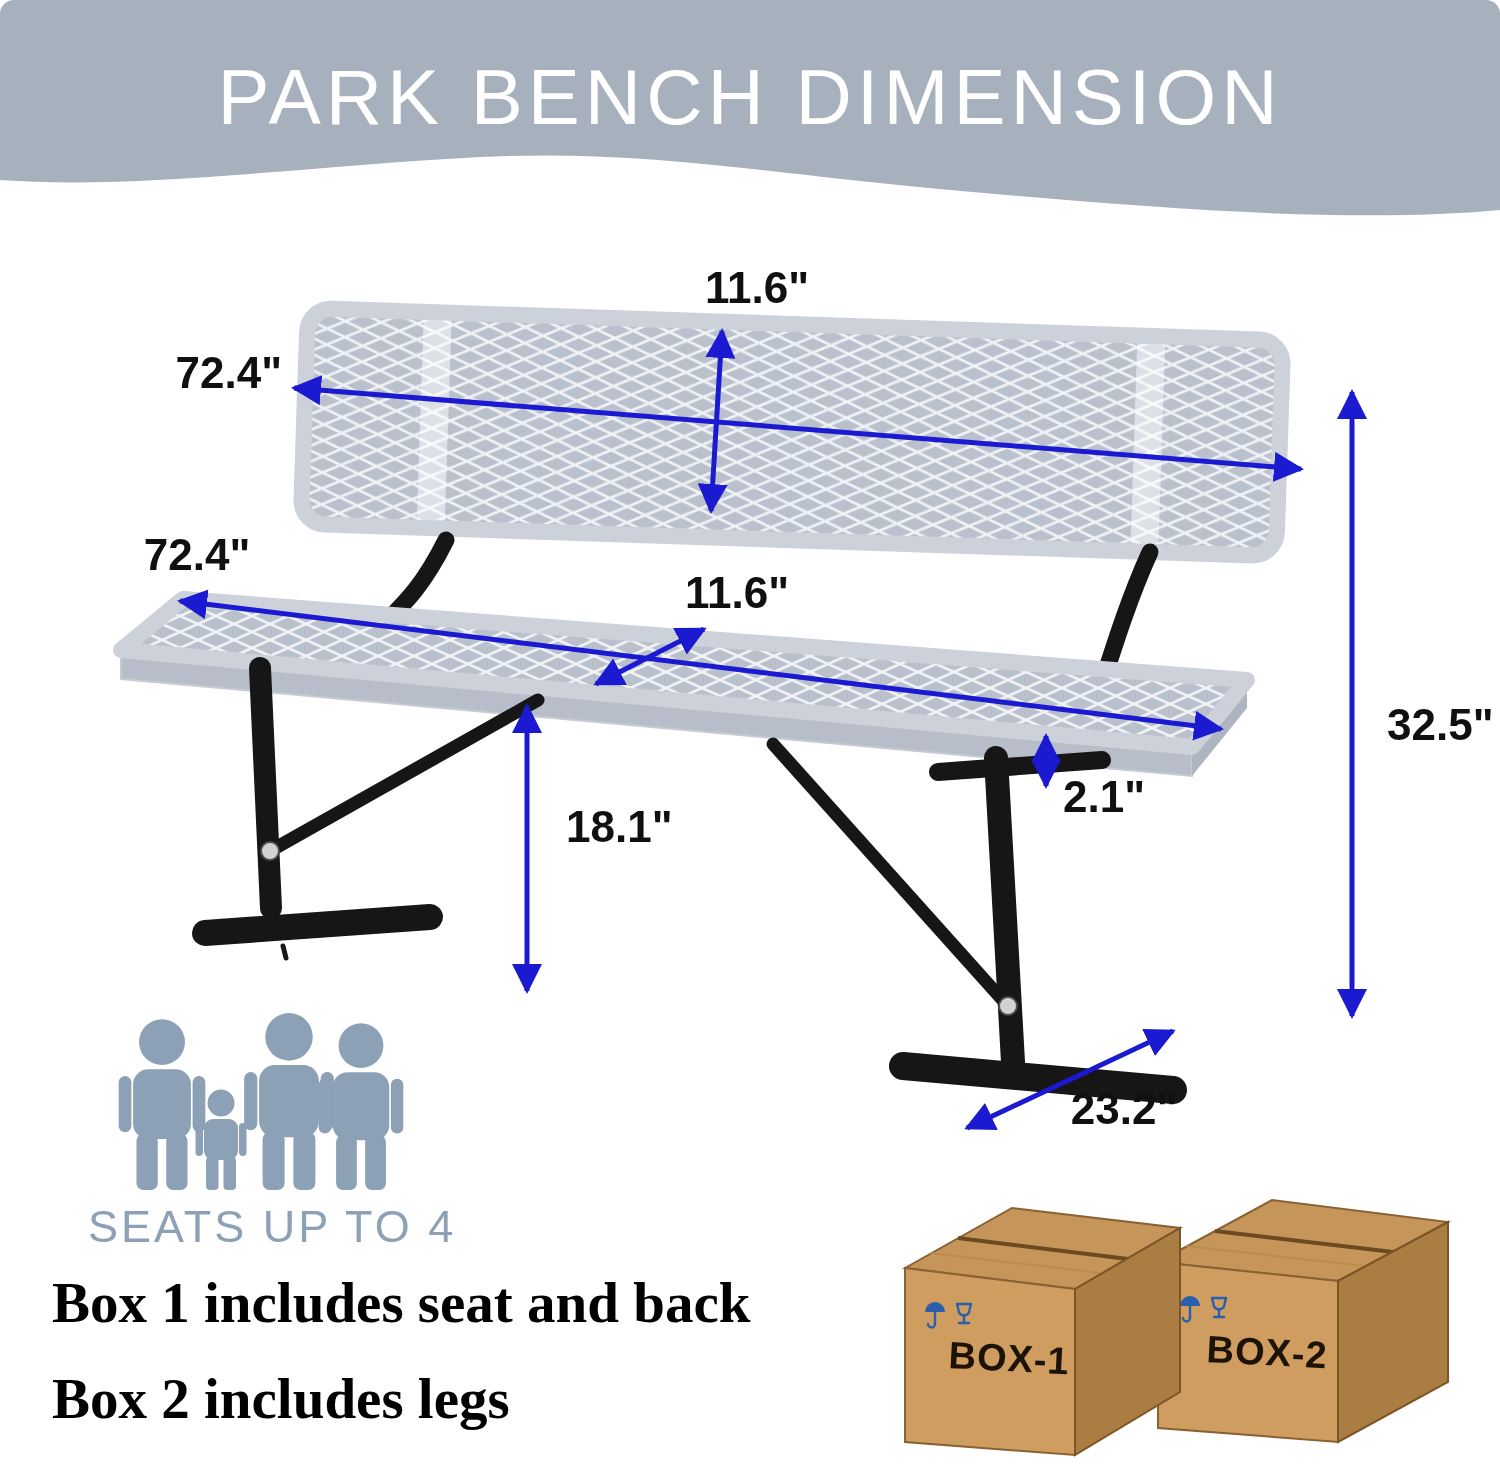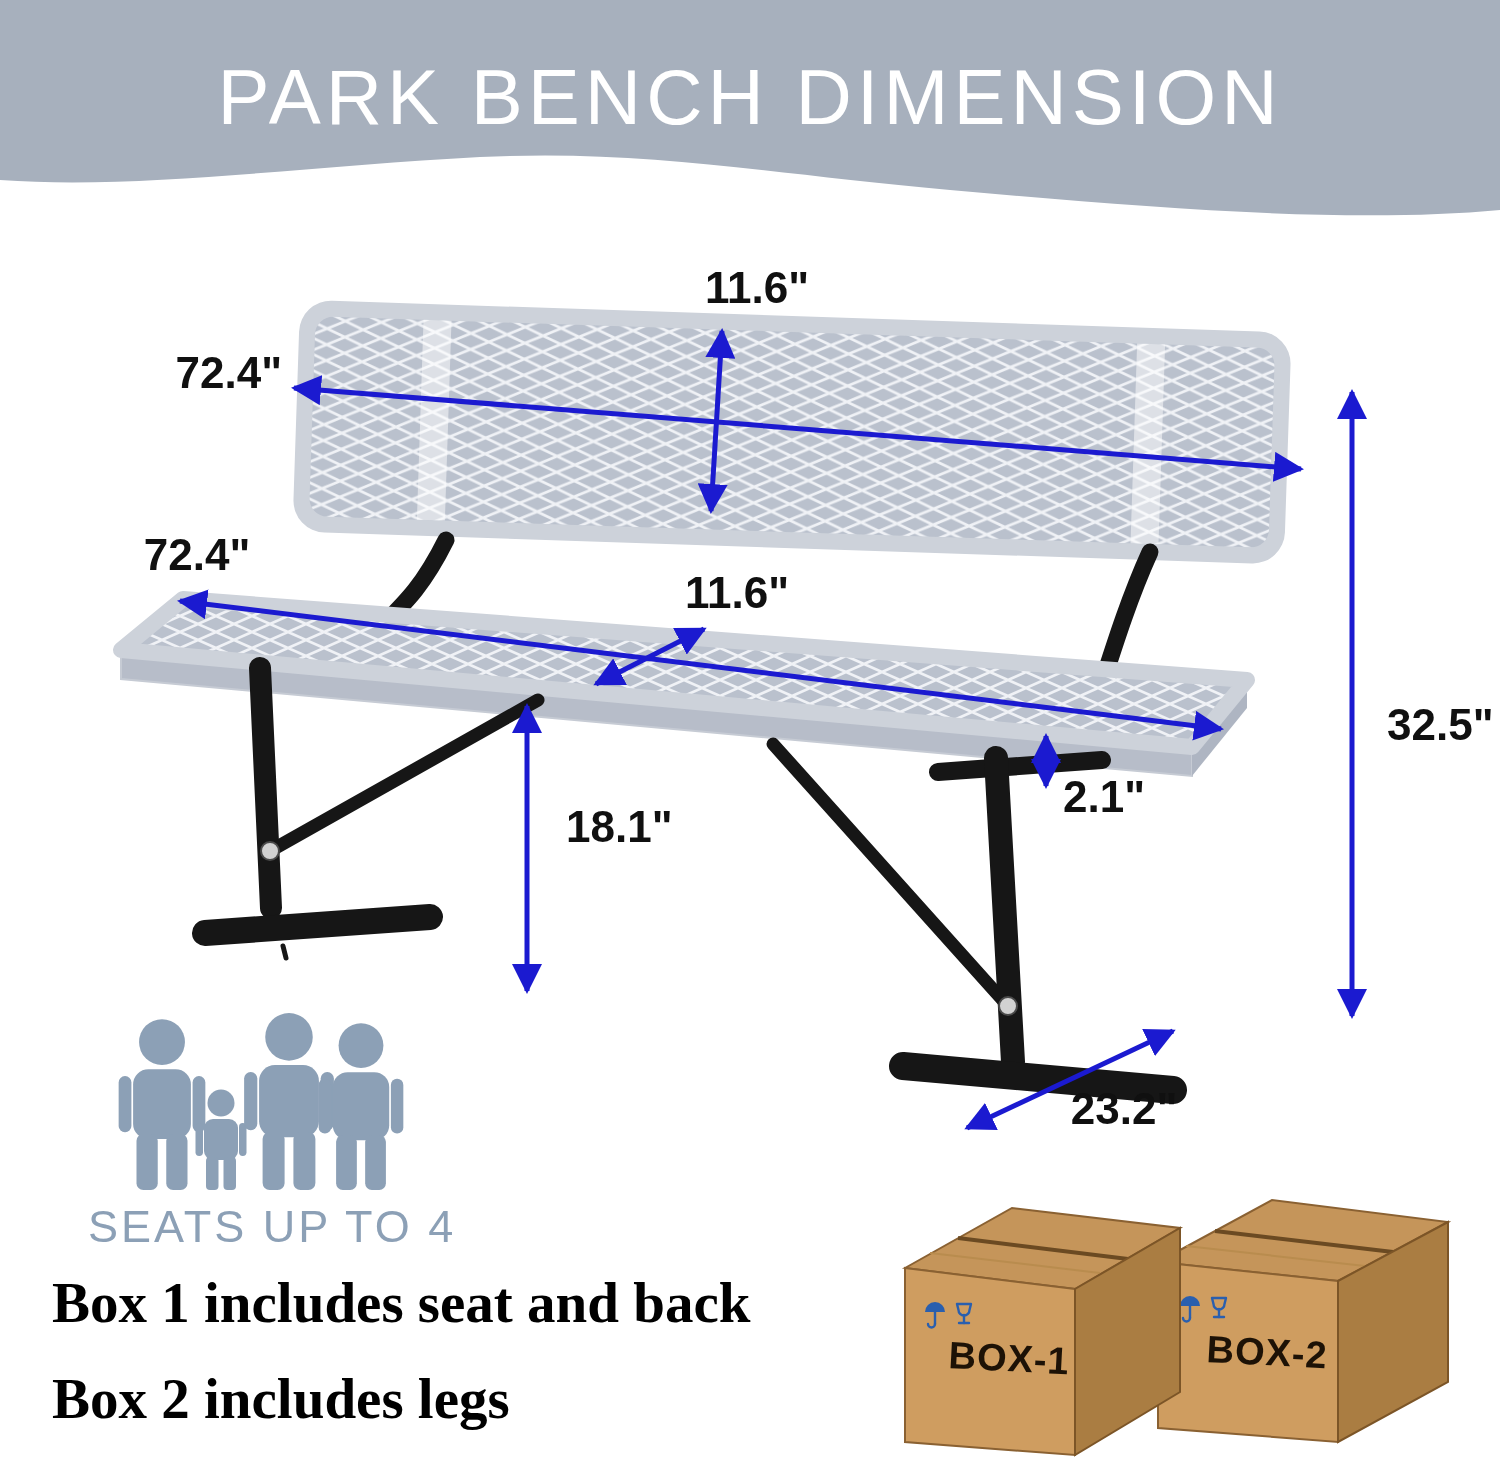--- a/index.html
+++ b/index.html
@@ -1,17 +1,17 @@
 <!DOCTYPE html>
 <html style="--header_bg: #a7b0bd; --title_text: #ffffff; --accent: #1b1ad0; --label_text: #101010; --bench_rim: #cdd2da; --bench_fill: #bac1cd; --mesh_line: #f0f2f6; --leg: #161616; --people: #8ca0b6; --notes_text: #000000; --box_front: #cf9d60; --box_side: #aa7d42; --box_top: #c5955a; --box_label: #1d1206;"><head>
 <meta charset="utf-8">
 <style>
   html,body{margin:0;padding:0;background:#ffffff;}
   .page{position:relative;width:1500px;height:1481px;background:#ffffff;
-        font-family:"Liberation Sans",sans-serif;overflow:hidden;}
+        font-family:"Liberation Sans",sans-serif;overflow:hidden;border-radius:14px;}
   .scene{position:absolute;left:0;top:0;width:1500px;height:1481px;display:block;}
 
   .banner-path{fill:var(--header_bg,#a7b0bd);}
   .title{fill:var(--title_text,#ffffff);font-size:78px;letter-spacing:5px;font-weight:400;}
 
   .arrow{stroke:var(--accent,#1b1ad0);stroke-width:5;fill:none;}
   .arrowhead{fill:var(--accent,#1b1ad0);}
   .dim-label{fill:var(--label_text,#101010);font-size:44px;font-weight:700;}
 
   .slab-rim{fill:none;stroke:var(--bench_rim,#cdd2da);stroke-width:16;stroke-linejoin:round;}

